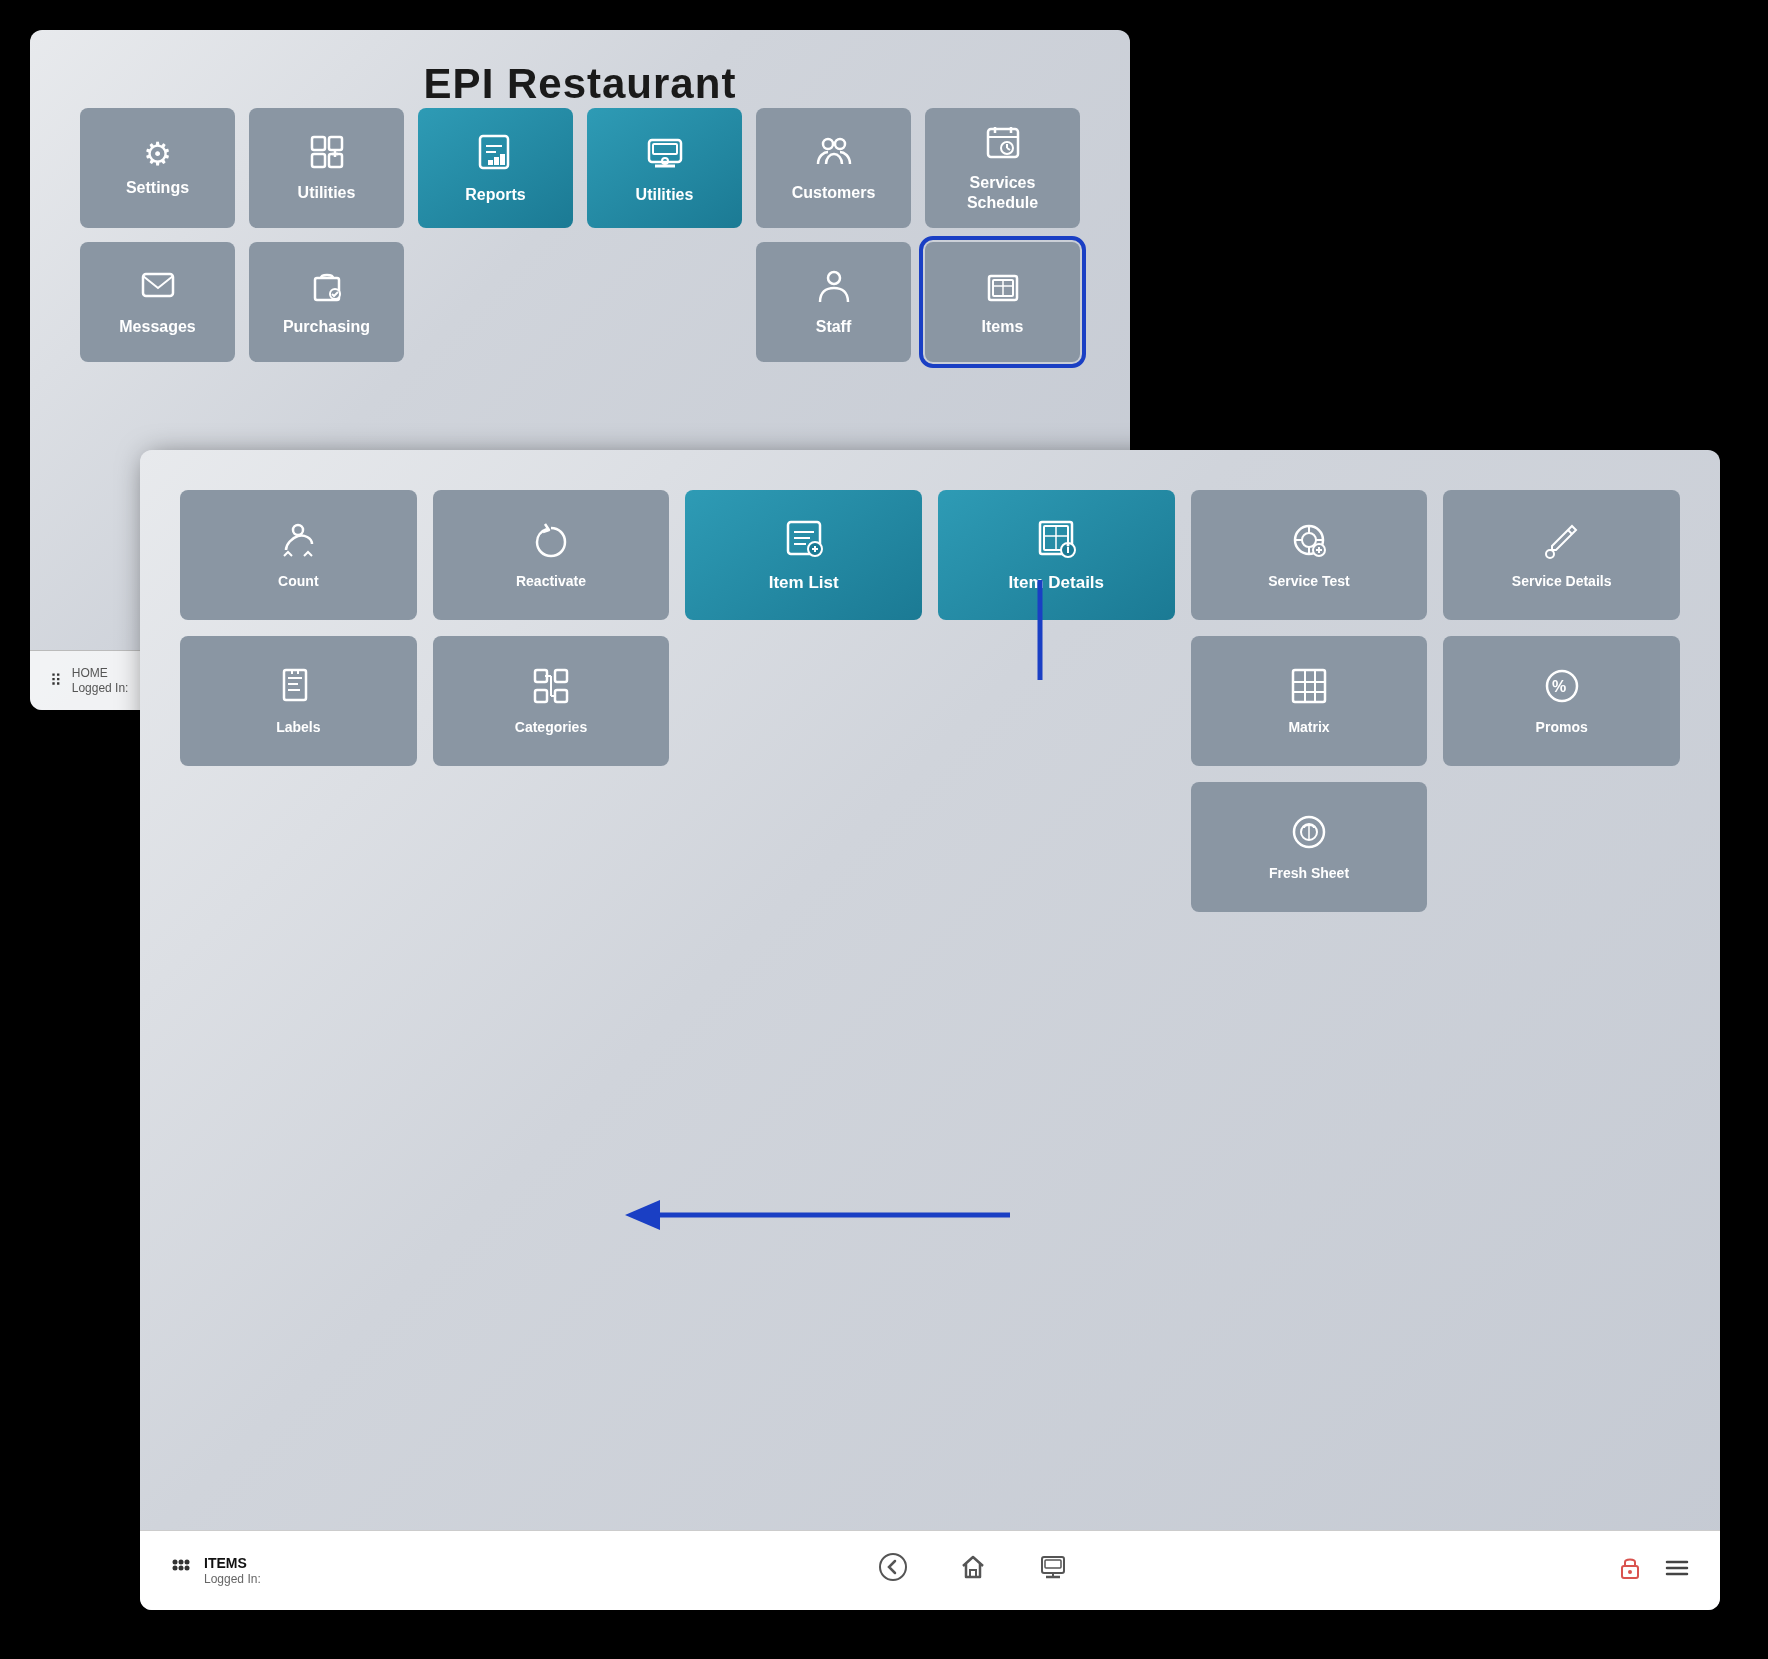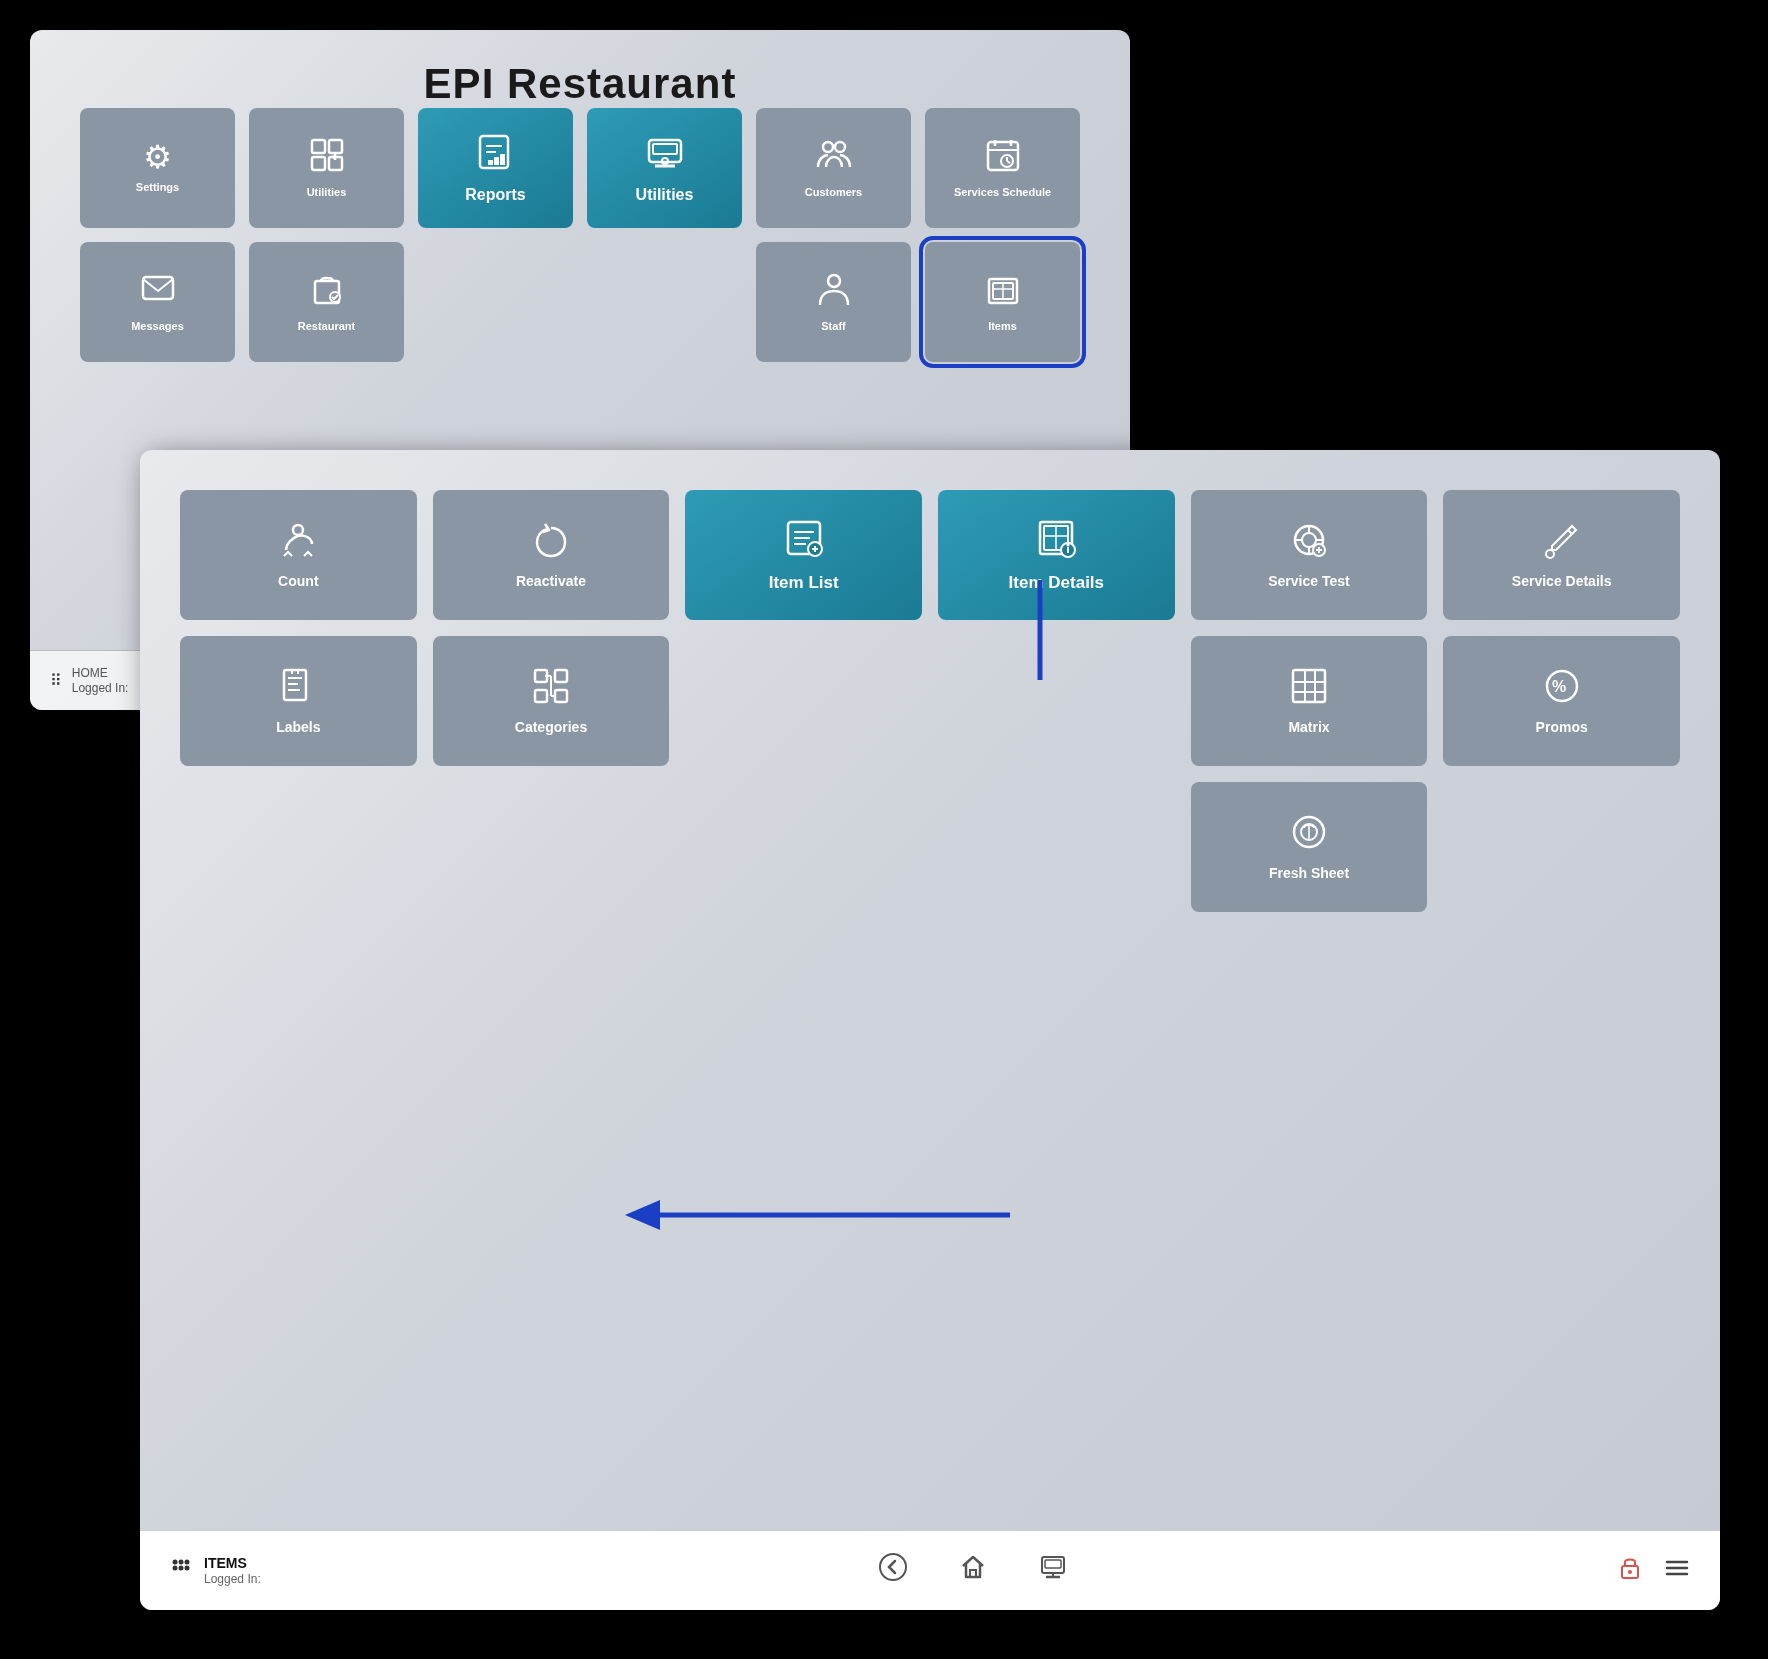--- a/index.html
+++ b/index.html
@@ -51,21 +51,21 @@
     .tile.active-teal {
       background: linear-gradient(145deg, #2e9bb5, #1b7a94);
     }
     .tile-icon {
       font-size: 32px;
       color: #fff;
       margin-bottom: 8px;
       line-height: 1;
     }
     .tile-label {
-      font-size: 11px;
+      font-size: 16px;
       font-weight: 600;
       color: #fff;
       text-align: center;
       line-height: 1.2;
     }
     .tile.active-teal .tile-label {
       font-size: 16px;
       font-weight: 700;
     }
     .tile.highlighted-blue {
@@ -303,21 +303,21 @@
     <div class="tile">
       <div class="tile-icon">
         <svg width="36" height="36" viewBox="0 0 36 36" fill="none">
           <rect x="6" y="10" width="24" height="22" rx="2" stroke="white" stroke-width="2.5" fill="none"></rect>
           <path d="M12 10 C12 6 24 6 24 10" stroke="white" stroke-width="2.5" fill="none"></path>
           <circle cx="26" cy="26" r="5" fill="#8a96a3"></circle>
           <circle cx="26" cy="26" r="5" stroke="white" stroke-width="2" fill="none"></circle>
           <polyline points="23,26 25,28 29,24" stroke="white" stroke-width="2" fill="none"></polyline>
         </svg>
       </div>
-      <div class="tile-label">Restaurant</div>
+      <div class="tile-label">Purchasing</div>
     </div>
     <div class="tile" style="background:transparent;"></div>
     <div class="tile" style="background:transparent;"></div>
     <div class="tile">
       <div class="tile-icon">
         <svg width="36" height="36" viewBox="0 0 36 36" fill="none">
           <circle cx="18" cy="10" r="6" stroke="white" stroke-width="2.5" fill="none"></circle>
           <path d="M4 34 C4 24 10 20 18 20 C26 20 32 24 32 34" stroke="white" stroke-width="2.5" fill="none"></path>
         </svg>
       </div>

